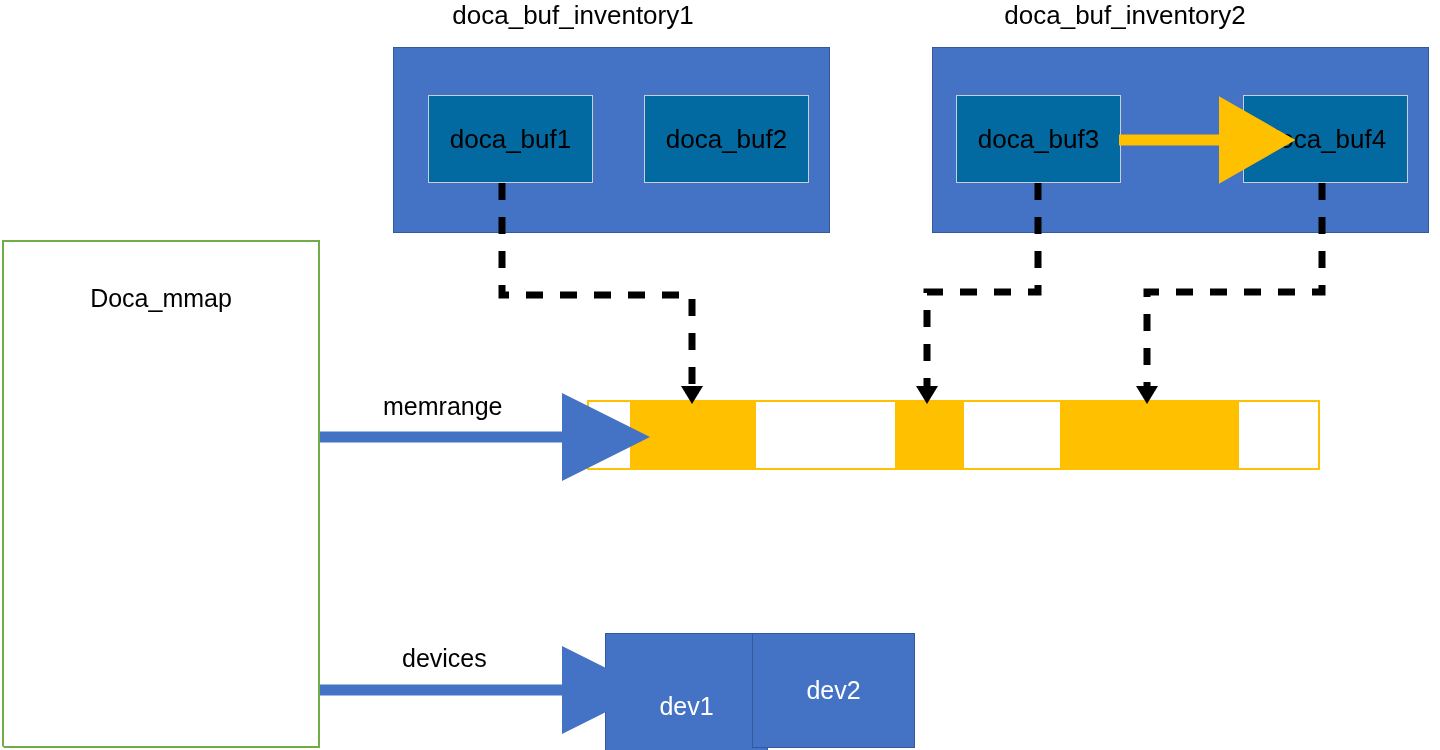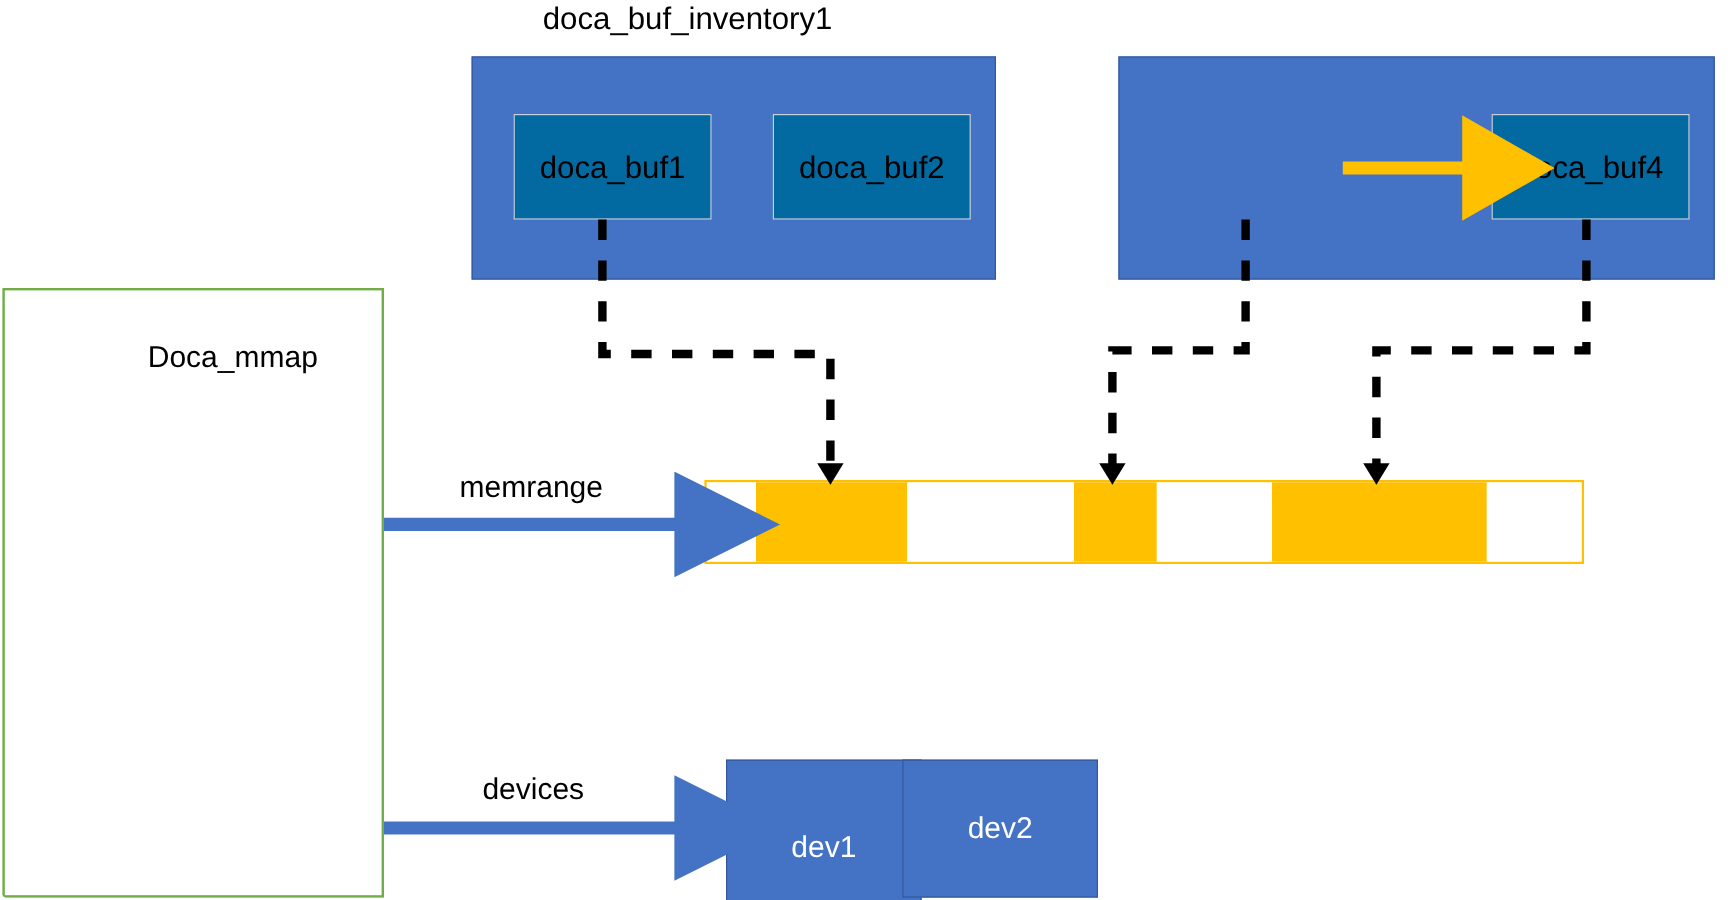--- a/index.html
+++ b/index.html
@@ -91,40 +91,44 @@
     font-size: 25px;
   }
 </style>
 </head>
 <body>
 
 <div id="stage">
 
   <div class="lbl inv-title" style="left:398px; top:2px; width:350px;">doca_buf_inventory1</div>
 
+  <div class="lbl inv-title" style="left:950px; top:2px; width:350px;">doca_buf_inventory2</div>
 
   <div class="inv-box" style="left:393px; top:47px; width:437px; height:186px;"></div>
 
   <div class="buf-box" style="left:428px; top:95px; width:165px; height:88px;">
     <span>doca_buf1</span>
   </div>
 
   <div class="buf-box" style="left:626px; top:95px; width:165px; height:88px;margin-left:18px;">
     <span>doca_buf2</span>
   </div>
 
   <div class="inv-box" style="left:932px; top:47px; width:497px; height:186px;"></div>
 
+  <div class="buf-box" style="left:956px; top:95px; width:165px; height:88px;">
+    <span>doca_buf3</span>
+  </div>
 
   <div class="buf-box" style="left:1243px; top:95px; width:165px; height:88px;">
     <span>doca_buf4</span>
   </div>
 
   <div class="mmap-box" style="left:2px; top:240px; width:318px; height:508px;">
-    <div class="mmap-label" style="top:42px;padding-left:33px;">Doca_mmap</div>
+    <div class="mmap-label" style="top:42px;">Doca_mmap</div>
   </div>
 
   <div class="lbl arrow-label" style="left:383px; top:394px;text-align:right;">memrange</div>
 
   <div class="lbl arrow-label" style="left:402px; top:646px;">devices</div>
 
   <div class="memrange-bar" style="left:587px; top:400px; width:733px; height:70px;">
     <div class="seg seg-white" style="width:41px;"></div>
     <div class="seg seg-orange" style="width:126px;"></div>
     <div class="seg seg-white" style="width:139px;"></div>

